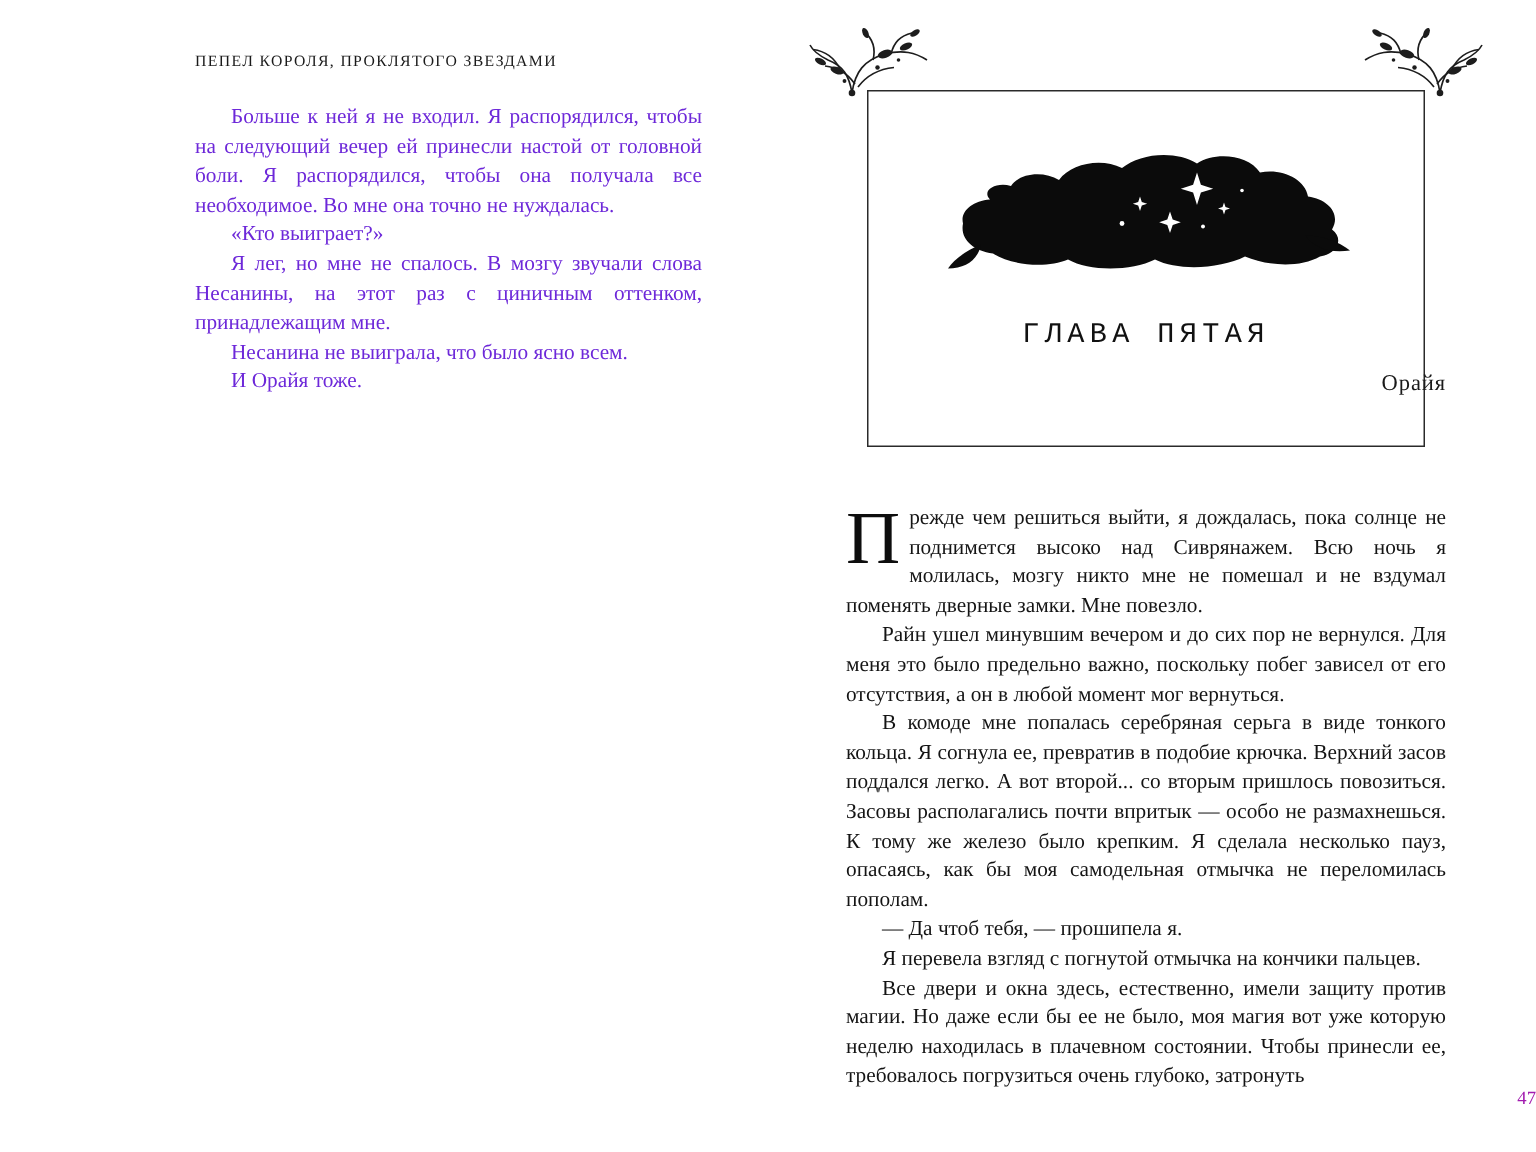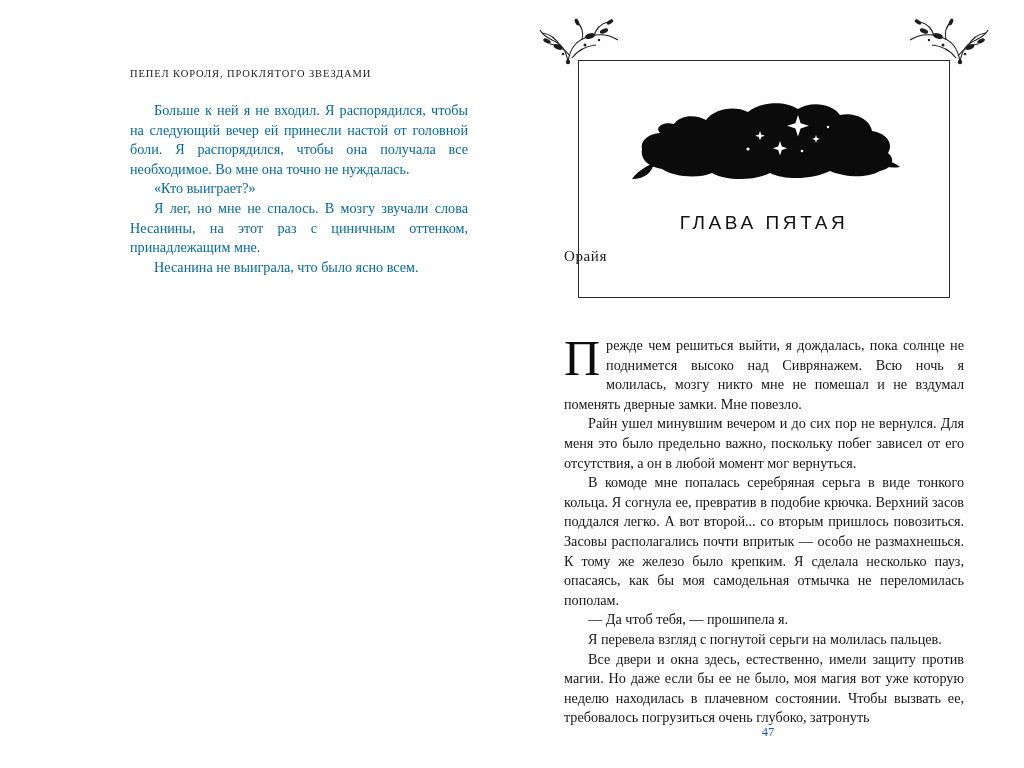--- a/index.html
+++ b/index.html
@@ -20,21 +20,20 @@
     height: 768px;
     display: flex;
   }
   .page {
     position: relative;
     box-sizing: border-box;
   }
   .page-left {
     width: 512px;
     padding: 36px 44px 36px 130px;
-    margin-top: 32px;
   }
   .page-right {
     width: 512px;
     padding: 26px 60px 30px 52px;
   }
 
   
   .running-head {
     font-family: "Liberation Serif", serif;
     font-size: 10.5px;
@@ -45,21 +44,21 @@
     white-space: nowrap;
   }
   .body-text p {
     margin: 0;
     font-size: 14.2px;
     line-height: 19.6px;
     text-align: justify;
     text-indent: 24px;
     hyphens: auto;
     -webkit-hyphens: auto;
-    color: #0369a1;
+    color: #6d28d9;
   }
 
   
   .chapter-card {
     position: relative;
     width: 100%;
     height: 272px;
     box-sizing: border-box;
   }
   .frame-outer {
@@ -89,27 +88,27 @@
     align-items: center;
   }
   .chapter-title {
     position: absolute;
     left: 0; right: 0;
     top: 186px;
     text-align: center;
     font-size: 19px;
     letter-spacing: 3.6px;
     color: #111111;
-    font-family: Liberation Sans, sans-serif;
+    font-family: Liberation Mono, monospace;
   }
   .chapter-subtitle {
     position: absolute;
     left: 0; right: 0;
     top: 222px;
-    text-align: left;
+    text-align: right;
     font-size: 15px;
     letter-spacing: 0.6px;
     color: #1a1a1a;
     font-family: "Liberation Serif", serif;
   }
 
   
   .right-body {
     margin-top: 38px;
   }
@@ -132,37 +131,38 @@
     font-size: 50px;
     line-height: 40px;
     padding: 2px 6px 0 0;
     color: #0d0d0d;
   }
   .folio {
     position: absolute;
     bottom: 28px;
     left: 0;
     right: 0;
-    text-align: center;
+    text-align: right;
     font-size: 12.5px;
-    color: #1d4ed8;
+    color: #a21caf;
   }
 </style>
 </head>
 <body>
 
 <div class="spread">
 
   <div class="page page-left">
     <div class="running-head">ПЕПЕЛ КОРОЛЯ, ПРОКЛЯТОГО ЗВЕЗДАМИ</div>
     <div class="body-text">
       <p>Больше к ней я не входил. Я распорядился, чтобы на следующий вечер ей принесли настой от головной боли. Я распорядился, чтобы она получала все необходимое. Во мне она точно не нуждалась.</p>
       <p>«Кто выиграет?»</p>
       <p>Я лег, но мне не спалось. В мозгу звучали слова Несанины, на этот раз с циничным оттенком, принадлежащим мне.</p>
       <p>Несанина не выиграла, что было ясно всем.</p>
+      <p>И Орайя тоже.</p>
     </div>
   </div>
 
   <div class="page page-right">
 
     <div class="chapter-card">
       <div class="frame-outer"></div>
 
       <svg class="corner-orn corner-tl" viewBox="0 0 86 70">
         <g fill="none" stroke="#1d1d1d" stroke-width="1.1">
@@ -234,20 +234,20 @@
 
       <div class="chapter-title">ГЛАВА ПЯТАЯ</div>
       <div class="chapter-subtitle">Орайя</div>
     </div>
 
     <div class="right-body">
       <p class="first"><span class="dropcap">П</span><span>режде чем решиться выйти, я дождалась, пока солнце не поднимется высоко над Сиврянажем. Всю ночь я молилась, мозгу никто мне не помешал и не вздумал поменять дверные замки. Мне повезло.</span></p>
       <p>Райн ушел минувшим вечером и до сих пор не вернулся. Для меня это было предельно важно, поскольку побег зависел от его отсутствия, а он в любой момент мог вернуться.</p>
       <p>В комоде мне попалась серебряная серьга в виде тонкого кольца. Я согнула ее, превратив в подобие крючка. Верхний засов поддался легко. А вот второй... со вторым пришлось повозиться. Засовы располагались почти впритык — особо не размахнешься. К тому же железо было крепким. Я сделала несколько пауз, опасаясь, как бы моя самодельная отмычка не переломилась пополам.</p>
       <p>— Да чтоб тебя, — прошипела я.</p>
-      <p>Я перевела взгляд с погнутой серьги на молилась пальцев.</p>
-      <p>Все двери и окна здесь, естественно, имели защиту против магии. Но даже если бы ее не было, моя магия вот уже которую неделю находилась в плачевном состоянии. Чтобы вызвать ее, требовалось погрузиться очень глубоко, затронуть</p>
+      <p>Я перевела взгляд с погнутой отмычка на кончики пальцев.</p>
+      <p>Все двери и окна здесь, естественно, имели защиту против магии. Но даже если бы ее не было, моя магия вот уже которую неделю находилась в плачевном состоянии. Чтобы принесли ее, требовалось погрузиться очень глубоко, затронуть</p>
     </div>
 
     <div class="folio">47</div>
   </div>
 
 </div>
 
 </body></html>

